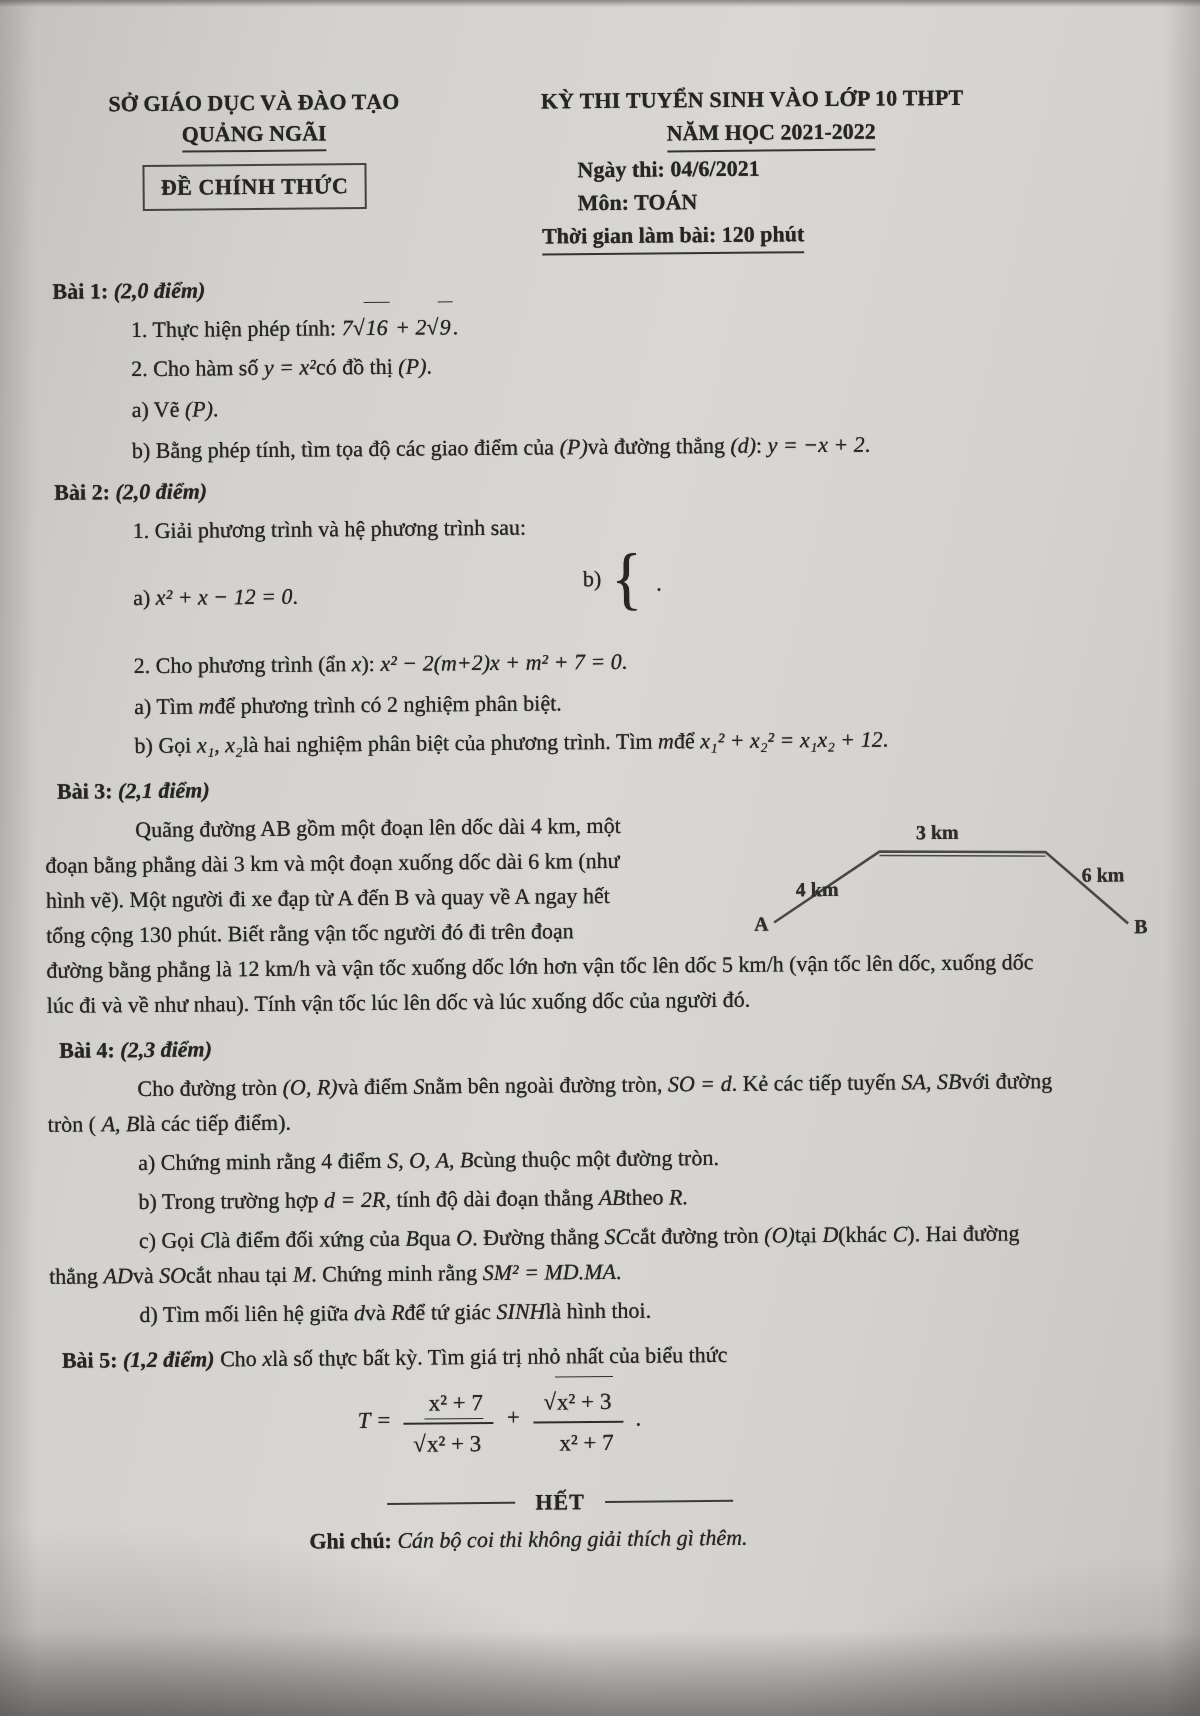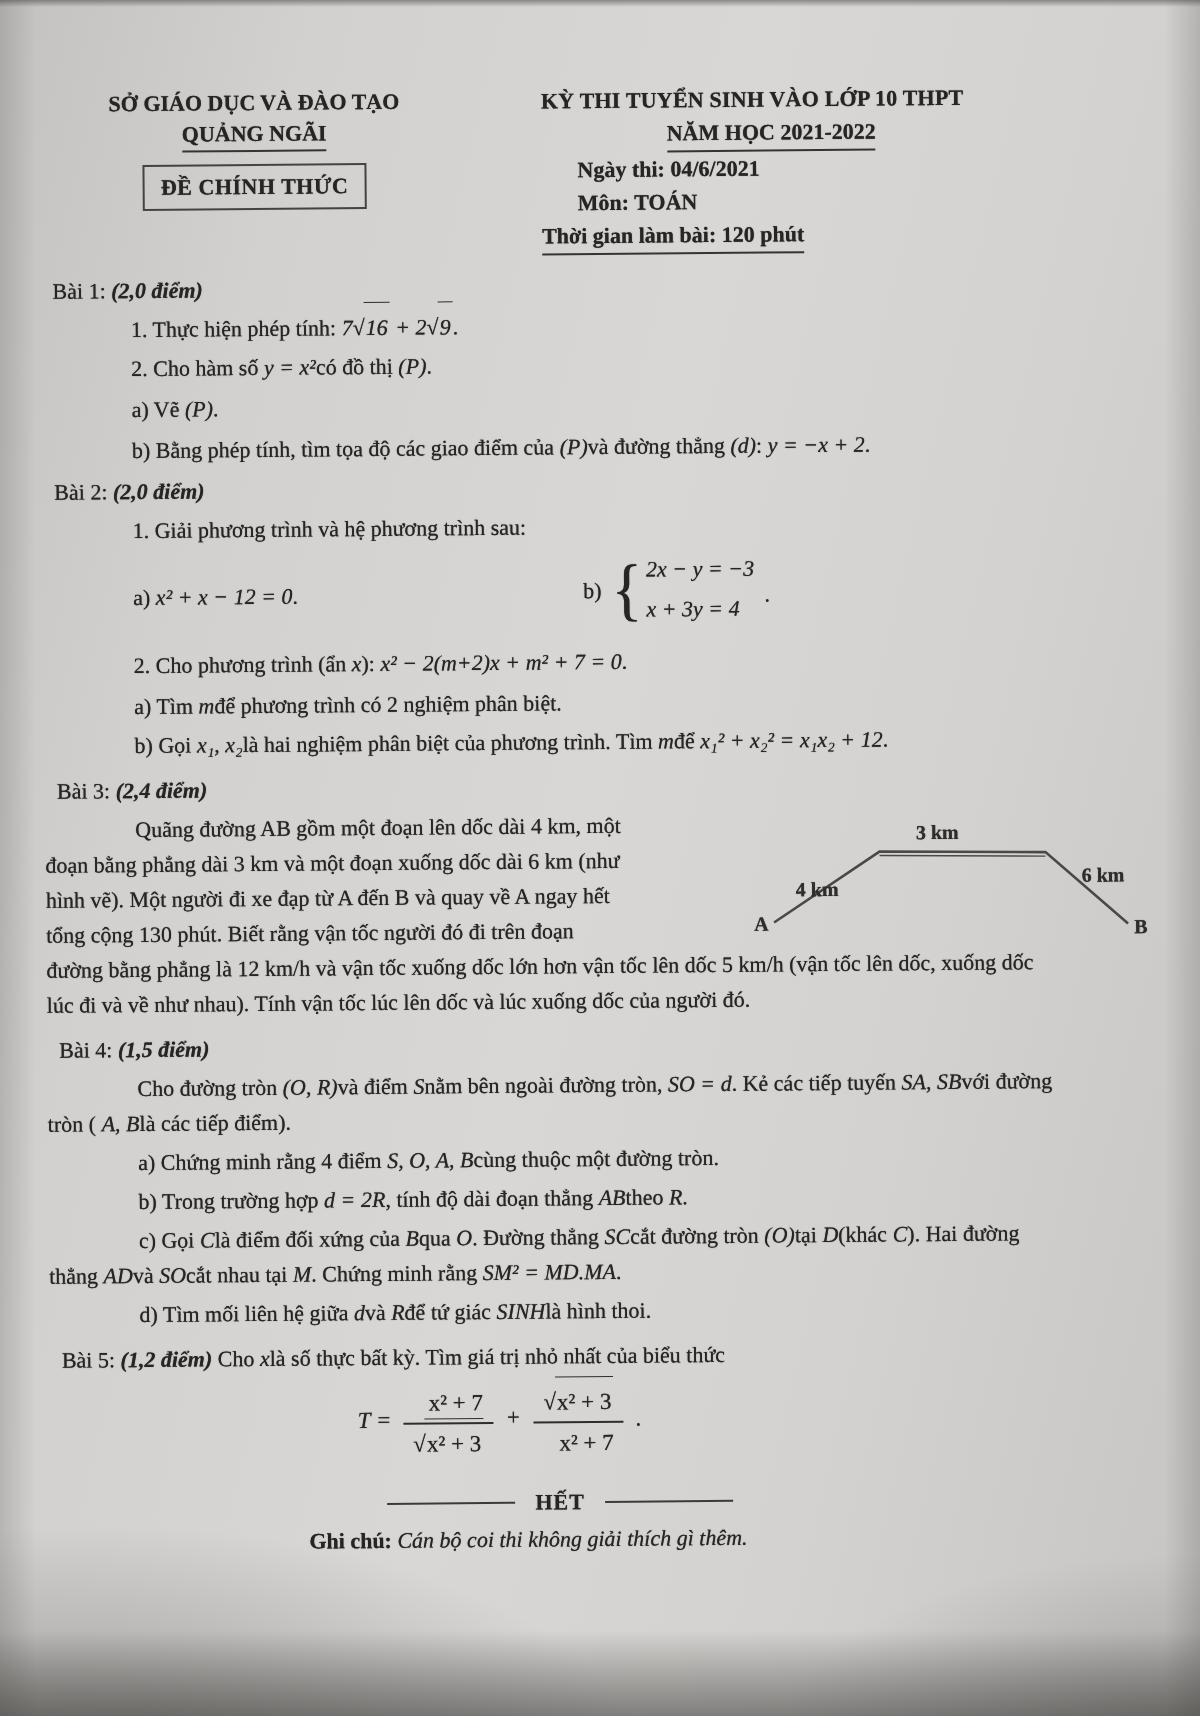--- a/index.html
+++ b/index.html
@@ -42,21 +42,21 @@
   .u-line { display:inline-block; border-bottom:2px solid #35342f; padding-bottom:1px; }
   .official-box {
     display:inline-block; margin-top:12px;
     border:2px solid #44433f; padding:5px 16px 6px;
     letter-spacing:0.5px;
   }
   .h-title { letter-spacing:0.2px; }
   .h-year { text-align:center; width:460px; }
   .h-ind { padding-left:36px; }
   
-  .heading { font-weight:normal; }
+  .heading { font-weight:bold; }
   .pts { font-weight:bold; font-style:italic;text-align:right; }
   .item { margin-left:78px; }
   .hangpara { margin-left:-12px; text-indent:90px; }
   p { margin:0; }
   .mt4 { margin-top:4px; } .mt6 { margin-top:6px; } .mt10 { margin-top:10px; }
   
   .sq { white-space:nowrap; }
   .sq .rx { font-style:normal; }
   .sq .rd { border-top:1.6px solid #2e2d2b; padding:12px 2px; margin-left:-1px; }
   
@@ -114,48 +114,44 @@
     <p class="item mt6 rich">a) Vẽ <i>(P)</i>.</p>
     <p class="item mt6 rich">b) Bằng phép tính, tìm tọa độ các giao điểm của <i>(P)</i>và đường thẳng <i>(d)</i>: <i>y = −x + 2</i>.</p>
 
     <p class="mt6"><span class="heading">Bài 2:</span> <span class="pts">(2,0 điểm)</span></p>
     <p class="item mt4">1. Giải phương trình và hệ phương trình sau:</p>
     <div class="sysrow">
       <p class="eq-a rich">a) <i>x² + x − 12 = 0</i>.</p>
       <div class="eq-b">
         <span class="rich">b)</span>
         <span class="brace">{</span>
-        <span class="sys">
-          <span class="sline">2x − y = −3</span>
-          <span class="sline">x + 3y = 4</span>
-        </span>
         <span class="sys-dot">.</span>
       </div>
     </div>
     <p class="item mt4 rich">2. Cho phương trình (ẩn <i>x</i>): <i>x² − 2(m+2)x + m² + 7 = 0</i>.</p>
     <p class="item mt6 rich">a) Tìm <i>m</i>để phương trình có 2 nghiệm phân biệt.</p>
     <p class="item mt4 rich">b) Gọi <i>x₁, x₂</i>là hai nghiệm phân biệt của phương trình. Tìm <i>m</i>để <i>x₁² + x₂² = x₁x₂ + 12</i>.</p>
 
-    <p class="mt10"><span class="heading">Bài 3:</span> <span class="pts">(2,4 điểm)</span></p>
+    <p class="mt10"><span class="heading">Bài 3:</span> <span class="pts">(2,1 điểm)</span></p>
     <div class="hangpara mt4">
       <span class="fig">
         <svg viewBox="0 0 420 150">
           <polyline points="44,132 150,62 316,64 398,136" fill="none" stroke="#4a4947" stroke-width="2.6"></polyline>
           <line x1="150" y1="66" x2="316" y2="68" stroke="#4a4947" stroke-width="1.4"></line>
           <text x="208" y="50" text-anchor="middle">3 km</text>
           <text x="66" y="106" text-anchor="start">4 km</text>
           <text x="352" y="94" text-anchor="start">6 km</text>
           <text x="24" y="140" text-anchor="start">A</text>
           <text x="404" y="146" text-anchor="start">B</text>
         </svg>
       </span>
       <span>Quãng đường AB gồm một đoạn lên dốc dài 4 km, một đoạn bằng phẳng dài 3 km và một đoạn xuống dốc dài 6 km (như hình vẽ). Một người đi xe đạp từ A đến B và quay về A ngay hết tổng cộng 130 phút. Biết rằng vận tốc người đó đi trên đoạn đường bằng phẳng là 12 km/h và vận tốc xuống dốc lớn hơn vận tốc lên dốc 5 km/h (vận tốc lên dốc, xuống dốc lúc đi và về như nhau). Tính vận tốc lúc lên dốc và lúc xuống dốc của người đó.</span>
     </div>
 
-    <p class="mt10"><span class="heading">Bài 4:</span> <span class="pts">(1,5 điểm)</span></p>
+    <p class="mt10"><span class="heading">Bài 4:</span> <span class="pts">(2,3 điểm)</span></p>
     <p class="hangpara mt4 rich">Cho đường tròn <i>(O, R)</i>và điểm <i>S</i>nằm bên ngoài đường tròn, <i>SO = d</i>. Kẻ các tiếp tuyến <i>SA, SB</i>với đường tròn ( <i>A, B</i>là các tiếp điểm).</p>
     <p class="item mt4 rich">a) Chứng minh rằng 4 điểm <i>S, O, A, B</i>cùng thuộc một đường tròn.</p>
     <p class="item mt4 rich">b) Trong trường hợp <i>d = 2R</i>, tính độ dài đoạn thẳng <i>AB</i>theo <i>R</i>.</p>
     <p class="hangpara mt4 rich" style="text-indent:90px;">c) Gọi <i>C</i>là điểm đối xứng của <i>B</i>qua <i>O</i>. Đường thẳng <i>SC</i>cắt đường tròn <i>(O)</i>tại <i>D</i>(khác <i>C</i>). Hai đường thẳng <i>AD</i>và <i>SO</i>cắt nhau tại <i>M</i>. Chứng minh rằng <i>SM² = MD.MA</i>.</p>
     <p class="item mt4 rich">d) Tìm mối liên hệ giữa <i>d</i>và <i>R</i>để tứ giác <i>SINH</i>là hình thoi.</p>
 
     <p class="mt10"><span class="heading">Bài 5:</span> <span class="pts">(1,2 điểm)</span> <span class="rich">Cho <i>x</i>là số thực bất kỳ. Tìm giá trị nhỏ nhất của biểu thức</span></p>
     <div class="formula">
       <i>T =</i>
       <span class="frac">

